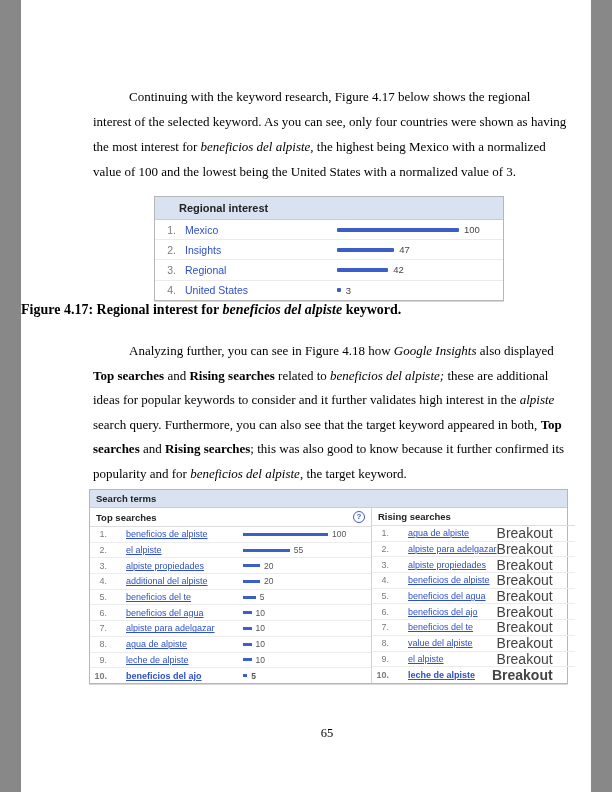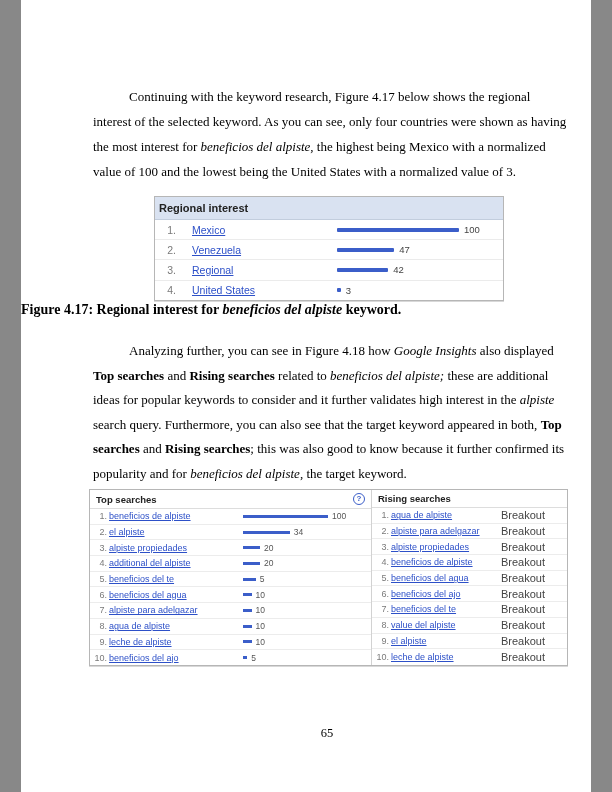--- a/index.html
+++ b/index.html
@@ -15,49 +15,49 @@
   
   .caption{position:absolute;left:0;width:612px;font-size:14px;}
 
   
   .widget{position:absolute;background:#fff;border:1px solid #b6b6b6;
           font-family:"Liberation Sans",sans-serif;box-shadow:0 1px 0 #d8d8d8;}
   .widget-header{background:#d9e2f1;border-bottom:1px solid #c2cddd;font-weight:bold;color:#222;}
 
   
   .fig-regional{left:133px;top:196px;width:348px;}
-  .fig-regional .widget-header{font-size:11px;padding:5px 4px;}
+  .fig-regional .widget-header{font-size:11px;padding:5px 24px;}
   .rrow{position:relative;display:flex;align-items:center;height:19.2px;
         border-bottom:1px solid #ebebeb;font-size:10.5px;}
   .rrow:last-child{border-bottom:none;}
   .rrank{width:16px;text-align:right;color:#7a7a7a;margin-left:5px;flex:none;}
-  .rlabel{margin-left:16px;color:#2d50c8;text-decoration:underline;cursor:pointer;}
+  .rlabel{margin-left:9px;color:#2d50c8;cursor:pointer;}
   .rbarwrap{position:absolute;left:182px;top:0;height:100%;display:flex;align-items:center;}
   .rbar{height:4px;background:#3b5ec9;border-radius:1px;flex:none;}
   .rval{margin-left:5px;font-size:9.5px;color:#444;}
 
   
   .fig-search{left:68px;top:489px;width:477px;}
   .fig-search .widget-header{font-size:9.5px;padding:3px 6px;}
   .cols{display:flex;}
   .col-left{width:281px;border-right:1px solid #d2d2d2;flex:none;}
   .col-right{flex:1;}
   .subhead{display:flex;align-items:center;font-weight:bold;font-size:9.5px;
            color:#222;padding:3px 6px;border-bottom:1px solid #ddd;}
   .help-icon{margin-left:auto;width:10px;height:10px;border:1px solid #3b5ec9;border-radius:50%;
              color:#3b5ec9;font-size:8px;line-height:10px;text-align:center;font-weight:bold;cursor:pointer;}
   .srow{position:relative;display:flex;align-items:center;height:14.7px;
         border-bottom:1px solid #ececec;font-size:9px;}
-  .srow:last-child{border-bottom:none;}
+  .srow:last-child{border-bottom:none;font-weight:bold;}
   .srank{width:17px;text-align:right;color:#7a7a7a;flex:none;}
-  .slabel{margin-left:2px;color:#2d50c8;text-decoration:underline;cursor:pointer;white-space:nowrap;}
+  .slabel{margin-left:19px;color:#2d50c8;text-decoration:underline;cursor:pointer;white-space:nowrap;}
   .sbarwrap{position:absolute;left:153px;top:0;height:100%;display:flex;align-items:center;}
   .sbar{height:3px;background:#3b5ec9;flex:none;}
   .sval{margin-left:4px;font-size:8.5px;color:#555;}
-  .breakout{margin-left:auto;margin-right:22px;color:#444;font-size:11px;}
+  .breakout{margin-left:auto;margin-right:22px;color:#444;font-size:14px;}
 
   .page-number{position:absolute;left:0;width:612px;text-align:center;font-size:12.5px;}
 </style>
 </head>
 <body>
 
 <div class="page">
 
   <div class="para" style="top:84px;"><span>Continuing with the keyword research, Figure 4.17 below shows the regional interest of the selected keyword. As you can see, only four countries were shown as having the most interest for </span><span class="run-i">beneficios del alpiste</span><span>, the highest being Mexico with a normalized value of 100 and the lowest being the United States with a normalized value of 3.</span></div>
 
@@ -69,21 +69,21 @@
           <span class="rrank">1.</span>
           <span class="rlabel">Mexico</span>
           <span class="rbarwrap">
             <span class="rbar" style="width: 122px;"></span>
             <span class="rval">100</span>
           </span>
         </div>
 
         <div class="rrow">
           <span class="rrank">2.</span>
-          <span class="rlabel">Venezuela</span>
+          <span class="rlabel">Insights</span>
           <span class="rbarwrap">
             <span class="rbar" style="width: 57.34px;"></span>
             <span class="rval">47</span>
           </span>
         </div>
 
         <div class="rrow">
           <span class="rrank">3.</span>
           <span class="rlabel">Regional</span>
           <span class="rbarwrap">
@@ -101,20 +101,21 @@
           </span>
         </div>
       </div>
   </div>
 
   <div class="caption" style="top:302px;"><span class="run-b">Figure 4.17: Regional interest for </span><span class="run-b run-i">beneficios del alpiste</span><span class="run-b"> keyword.</span></div>
 
   <div class="para" style="top:339px;line-height:24.5px;"><span>Analyzing further, you can see in Figure 4.18 how </span><span class="run-i">Google Insights</span><span> also displayed </span><span class="run-b">Top searches</span><span> and </span><span class="run-b">Rising searches</span><span> related to </span><span class="run-i">beneficios del alpiste;</span><span> these are additional ideas for popular keywords to consider and it further validates high interest in the </span><span class="run-i">alpiste</span><span> search query. Furthermore, you can also see that the target keyword appeared in both, </span><span class="run-b">Top searches</span><span> and </span><span class="run-b">Rising searches</span><span>; this was also good to know because it further confirmed its popularity and for </span><span class="run-i">beneficios del alpiste</span><span>, the target keyword.</span></div>
 
   <div class="widget fig-search">
+    <div class="widget-header">Search terms</div>
     <div class="cols">
       <div class="col-left">
         <div class="subhead">
           <span>Top searches</span>
           <span class="help-icon">?</span>
         </div>
         <div>
 
             <div class="srow">
               <span class="srank">1.</span>
@@ -123,21 +124,21 @@
                 <span class="sbar" style="width: 85px;"></span>
                 <span class="sval">100</span>
               </span>
             </div>
 
             <div class="srow">
               <span class="srank">2.</span>
               <span class="slabel">el alpiste</span>
               <span class="sbarwrap">
                 <span class="sbar" style="width: 46.75px;"></span>
-                <span class="sval">34</span>
+                <span class="sval">55</span>
               </span>
             </div>
 
             <div class="srow">
               <span class="srank">3.</span>
               <span class="slabel">alpiste propiedades</span>
               <span class="sbarwrap">
                 <span class="sbar" style="width: 17px;"></span>
                 <span class="sval">20</span>
               </span>

